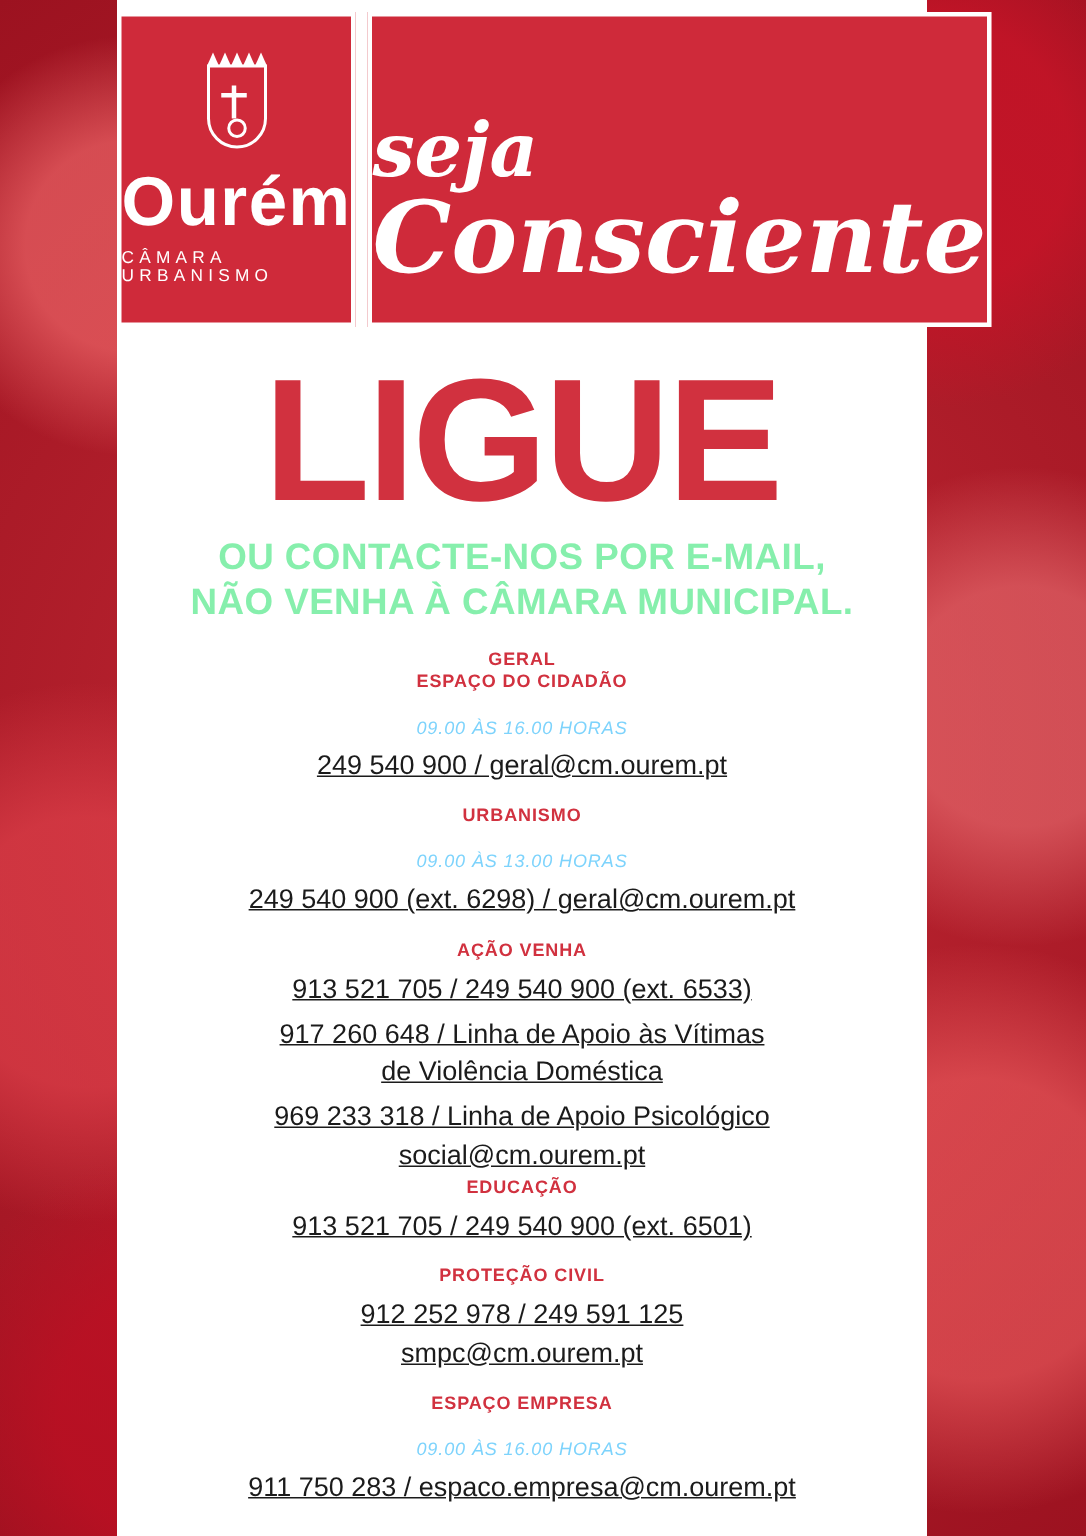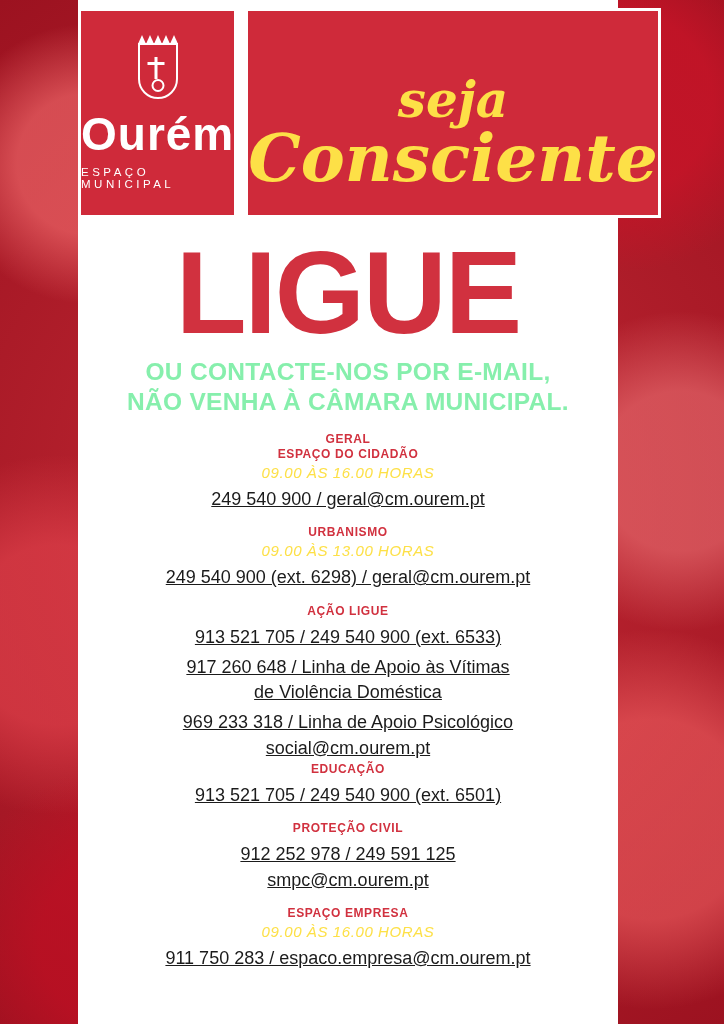--- a/index.html
+++ b/index.html
@@ -139,26 +139,26 @@
     letter-spacing: 1px;
     line-height: 1;
   }
   .logo-sub {
     color: #ffffff;
     font-size: 11.5px;
     letter-spacing: 3.5px;
     margin-top: 9px;
   }
   .slogan {
-    color: #fde047;
+    color: #ffffff;
     font-family: "DejaVu Serif", serif;
     font-style: italic;
     font-weight: bold;
     line-height: .95;
-    text-align: center;
+    text-align: left;
     margin-top: 40px;
   }
   .slogan .l1 { font-size: 50px; display: block; }
   .slogan .l2 { font-size: 66px; display: block; margin-top: 4px; }
 
   
   .content {
     position: absolute;
     left: 78px;
     top: 222px;
@@ -183,25 +183,25 @@
 
   .section { margin-top: 14px; }
   .sec-title {
     color: #d1313f;
     font-size: 12px;
     font-weight: bold;
     letter-spacing: .6px;
     line-height: 1.25;
   }
   .hours {
-    color: #fde047;
+    color: #7dd3fc;
     font-style: italic;
-    font-size: 15px;
+    font-size: 12px;
     letter-spacing: .6px;
-    margin-top: 2px;
+    margin-top: 16px;
   }
   .line {
     color: #1b1b1b;
     font-size: 18px;
     line-height: 1.35;
     margin-top: 6px;
     text-decoration: underline;
   }
   .line.tight { margin-top: 1px; }
 </style>
@@ -220,21 +220,21 @@
           <i></i>
           <i></i>
           <i></i>
           <i></i>
         </div>
       <div class="shield"></div>
       <div class="cross"></div>
       <div class="ring"></div>
     </div>
     <div class="logo-word">Ourém</div>
-    <div class="logo-sub">ESPAÇO MUNICIPAL</div>
+    <div class="logo-sub">CÂMARA URBANISMO</div>
   </div>
 
   <div class="header-box slogan-box">
     <div class="slogan">
       <span class="l1">seja</span>
       <span class="l2">Consciente</span>
     </div>
   </div>
 
 </div>
@@ -252,21 +252,21 @@
     <div class="line">249 540 900  /  geral@cm.ourem.pt</div>
   </div>
 
   <div class="section">
     <div class="sec-title">URBANISMO</div>
     <div class="hours">09.00 ÀS 13.00 HORAS</div>
     <div class="line">249 540 900 (ext. 6298)  /  geral@cm.ourem.pt</div>
   </div>
 
   <div class="section">
-    <div class="sec-title">AÇÃO LIGUE</div>
+    <div class="sec-title">AÇÃO VENHA</div>
     <div class="line">913 521 705  /  249 540 900 (ext. 6533)</div>
     <div class="line">917 260 648  /  Linha de Apoio às Vítimas</div>
     <div class="line tight">de Violência Doméstica</div>
     <div class="line">969 233 318 / Linha de Apoio Psicológico</div>
     <div class="line tight">social@cm.ourem.pt</div>
   </div>
 
   <div class="section" style="margin-top:2px">
     <div class="sec-title">EDUCAÇÃO</div>
     <div class="line">913 521 705  /  249 540 900 (ext. 6501)</div>

